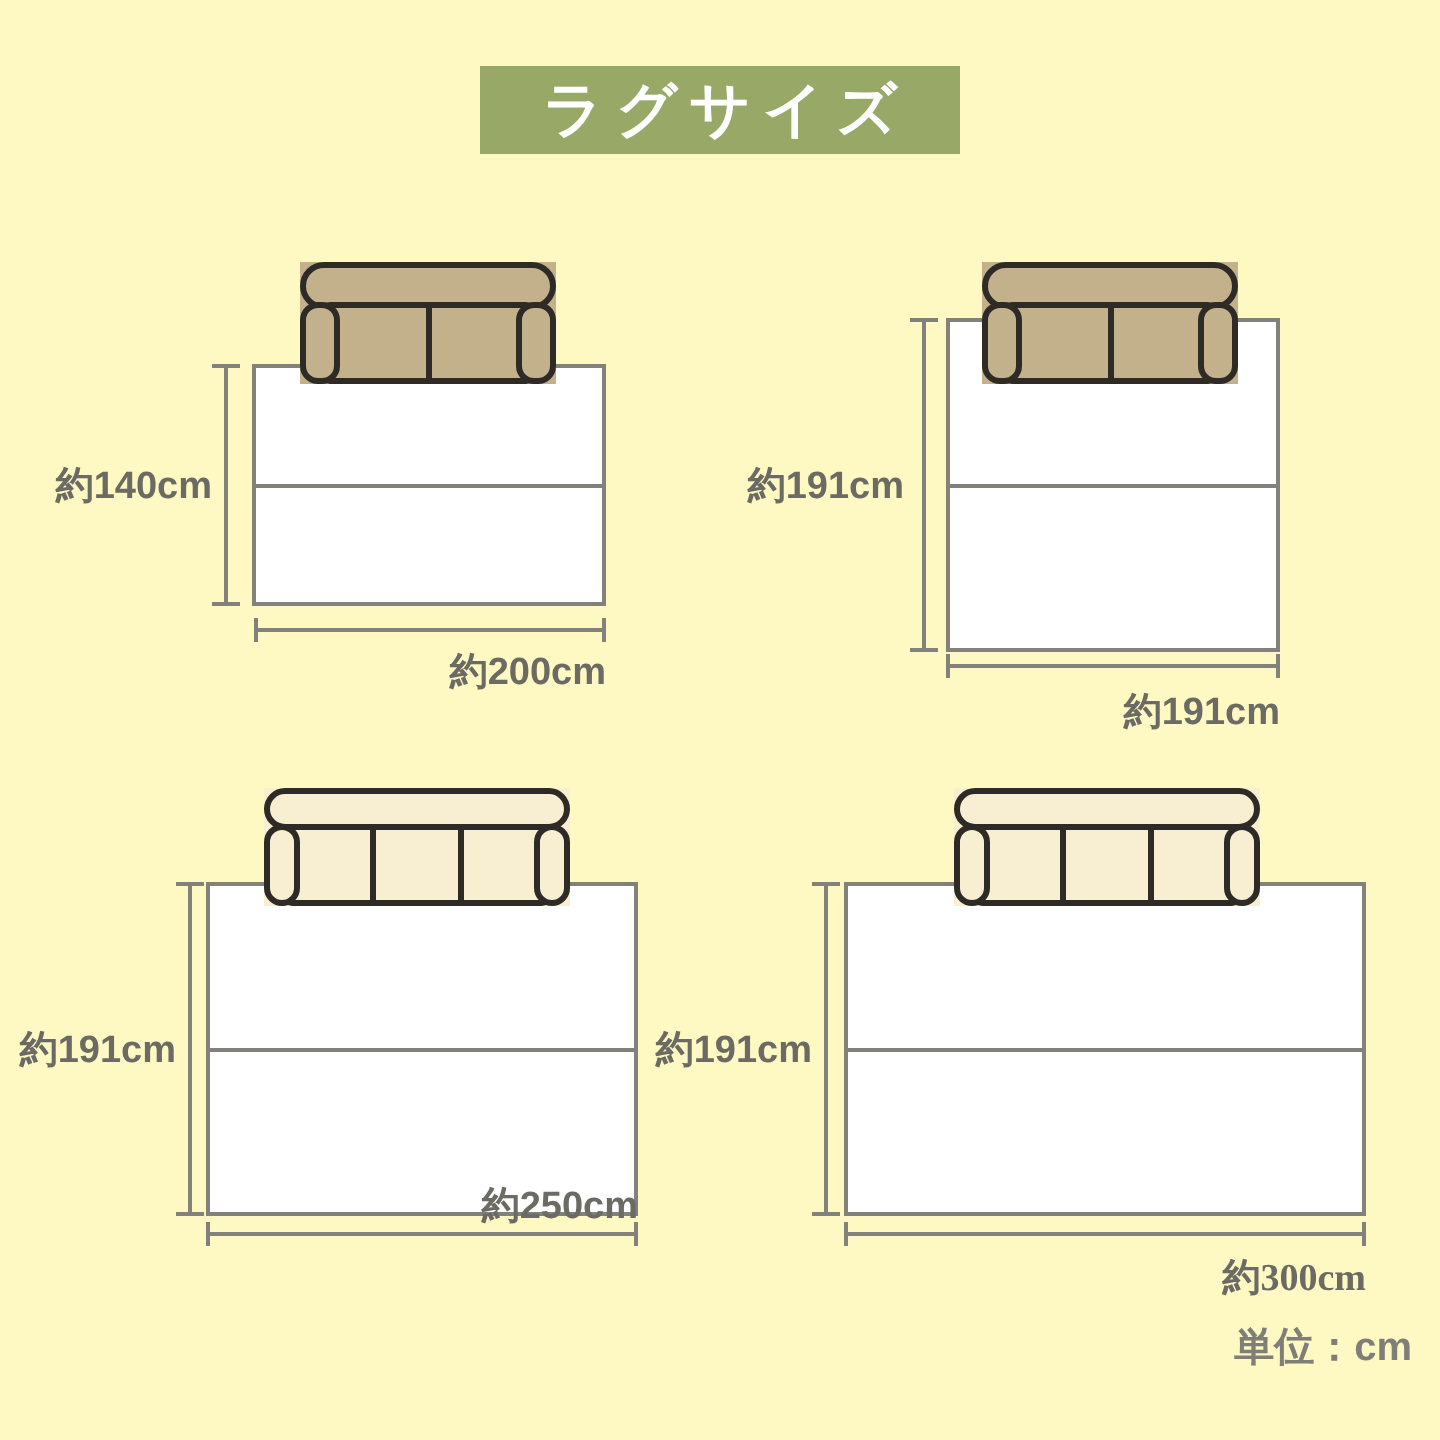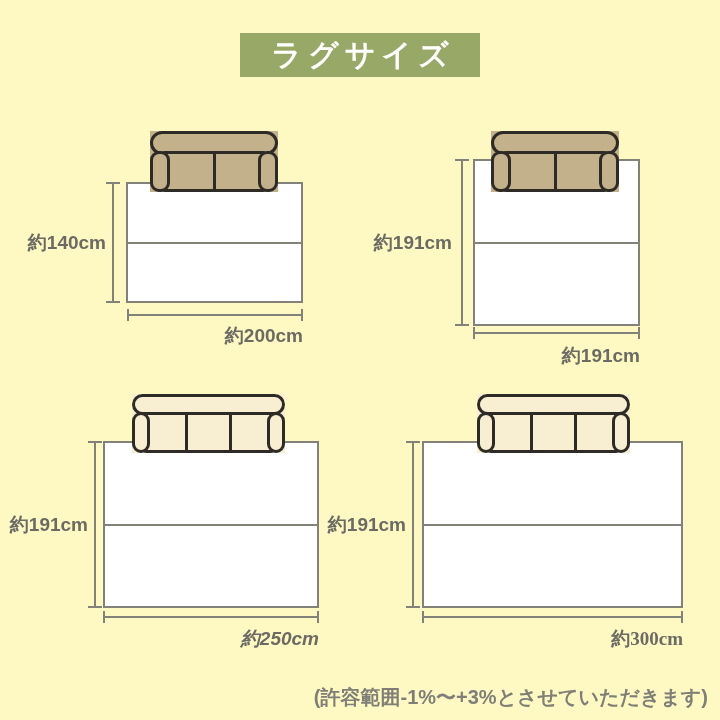--- a/index.html
+++ b/index.html
@@ -107,21 +107,21 @@
   .d2 .dim-label.v { left:364px; top:230px; width:88px; }
   .d2 .hdim { left:473px; top:332px; width:167px; }
   .d2 .dim-label.h { left:473px; top:343px; width:167px; }
 
   
   .d3 .rug  { left:103px; top:441px; width:216px; height:167px; }
   .d3 .sofa { left:132px; top:394px; width:153px; height:59px; }
   .d3 .vdim { left:94px;  top:441px; height:167px; }
   .d3 .dim-label.v { left:2px;   top:512px; width:86px; }
   .d3 .hdim { left:103px; top:616px; width:216px; }
-  .d3 .dim-label.h { left:103px; top:626px; width:216px;font-style:italic; }
+  .d3 .dim-label.h { left:103px; top:590px; width:216px; }
 
   
   .d4 .rug  { left:422px; top:441px; width:261px; height:167px; }
   .d4 .sofa { left:477px; top:394px; width:153px; height:59px; }
   .d4 .vdim { left:412px; top:441px; height:167px; }
   .d4 .dim-label.v { left:320px; top:512px; width:86px; }
   .d4 .hdim { left:422px; top:616px; width:261px; }
   .d4 .dim-label.h { left:422px; top:626px; width:261px;font-family:Liberation Serif, serif; }
 </style>
 </head>
@@ -204,15 +204,15 @@
       </div>
       <div class="arm left"></div>
       <div class="arm right"></div>
     </div>
     <div class="vdim"></div>
     <div class="dim-label v">約191cm</div>
     <div class="hdim"></div>
     <div class="dim-label h">約300cm</div>
   </div>
 
-  <div class="footer-line tolerance-note">(許容範囲-1%〜+3%とさせていただきます)</div>
+  <div class="footer-line unit-note">単位：cm</div>
 
 </div>
 
 </body></html>

